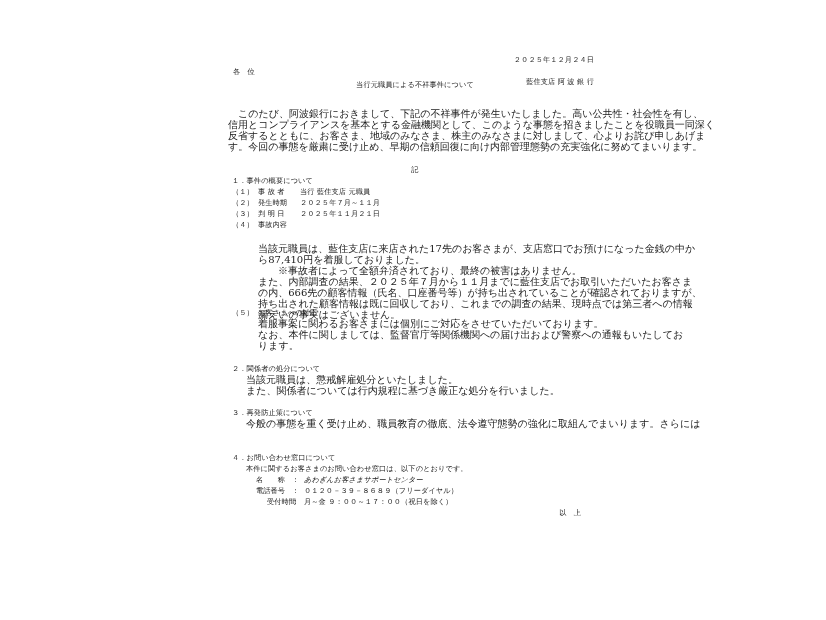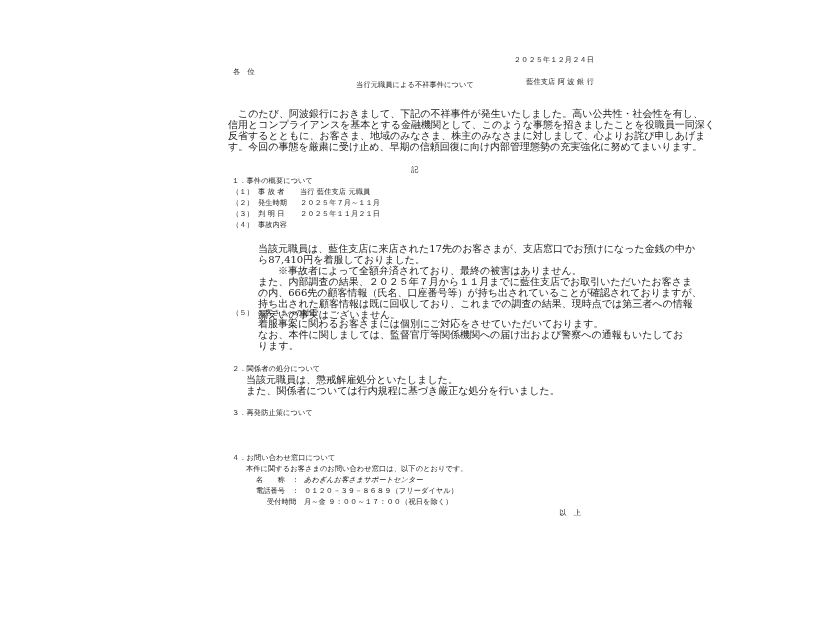--- a/index.html
+++ b/index.html
@@ -68,20 +68,21 @@
   </div>
 
   <div class="t" style="left:232px; top:364px;">２．関係者の処分について</div>
   <div class="para" style="left:246px; top:374px; width:340px;">
     <span>当該元職員は、懲戒解雇処分といたしました。</span>
     <span>また、関係者については行内規程に基づき厳正な処分を行いました。</span>
   </div>
 
   <div class="t" style="left:232px; top:408px;">３．再発防止策について</div>
   <div class="para" style="left:246px; top:418px; width:360px;">
+    <span>今般の事態を重く受け止め、職員教育の徹底、法令遵守態勢の強化に取組んでまいります。さらには</span>
   </div>
 
   <div class="t" style="left:232px; top:453px;">４．お問い合わせ窓口について</div>
   <div class="t" style="left:246px; top:464px;">本件に関するお客さまのお問い合わせ窓口は、以下のとおりです。</div>
 
   <div class="t" style="left:256px; top:475px;">名　　称</div>
   <div class="t" style="left:292px; top:475px;">：</div>
   <div class="t" style="left:304px; top:475px;font-style:italic;">あわぎんお客さまサポートセンター</div>
 
   <div class="t" style="left:256px; top:486px;">電話番号</div>

